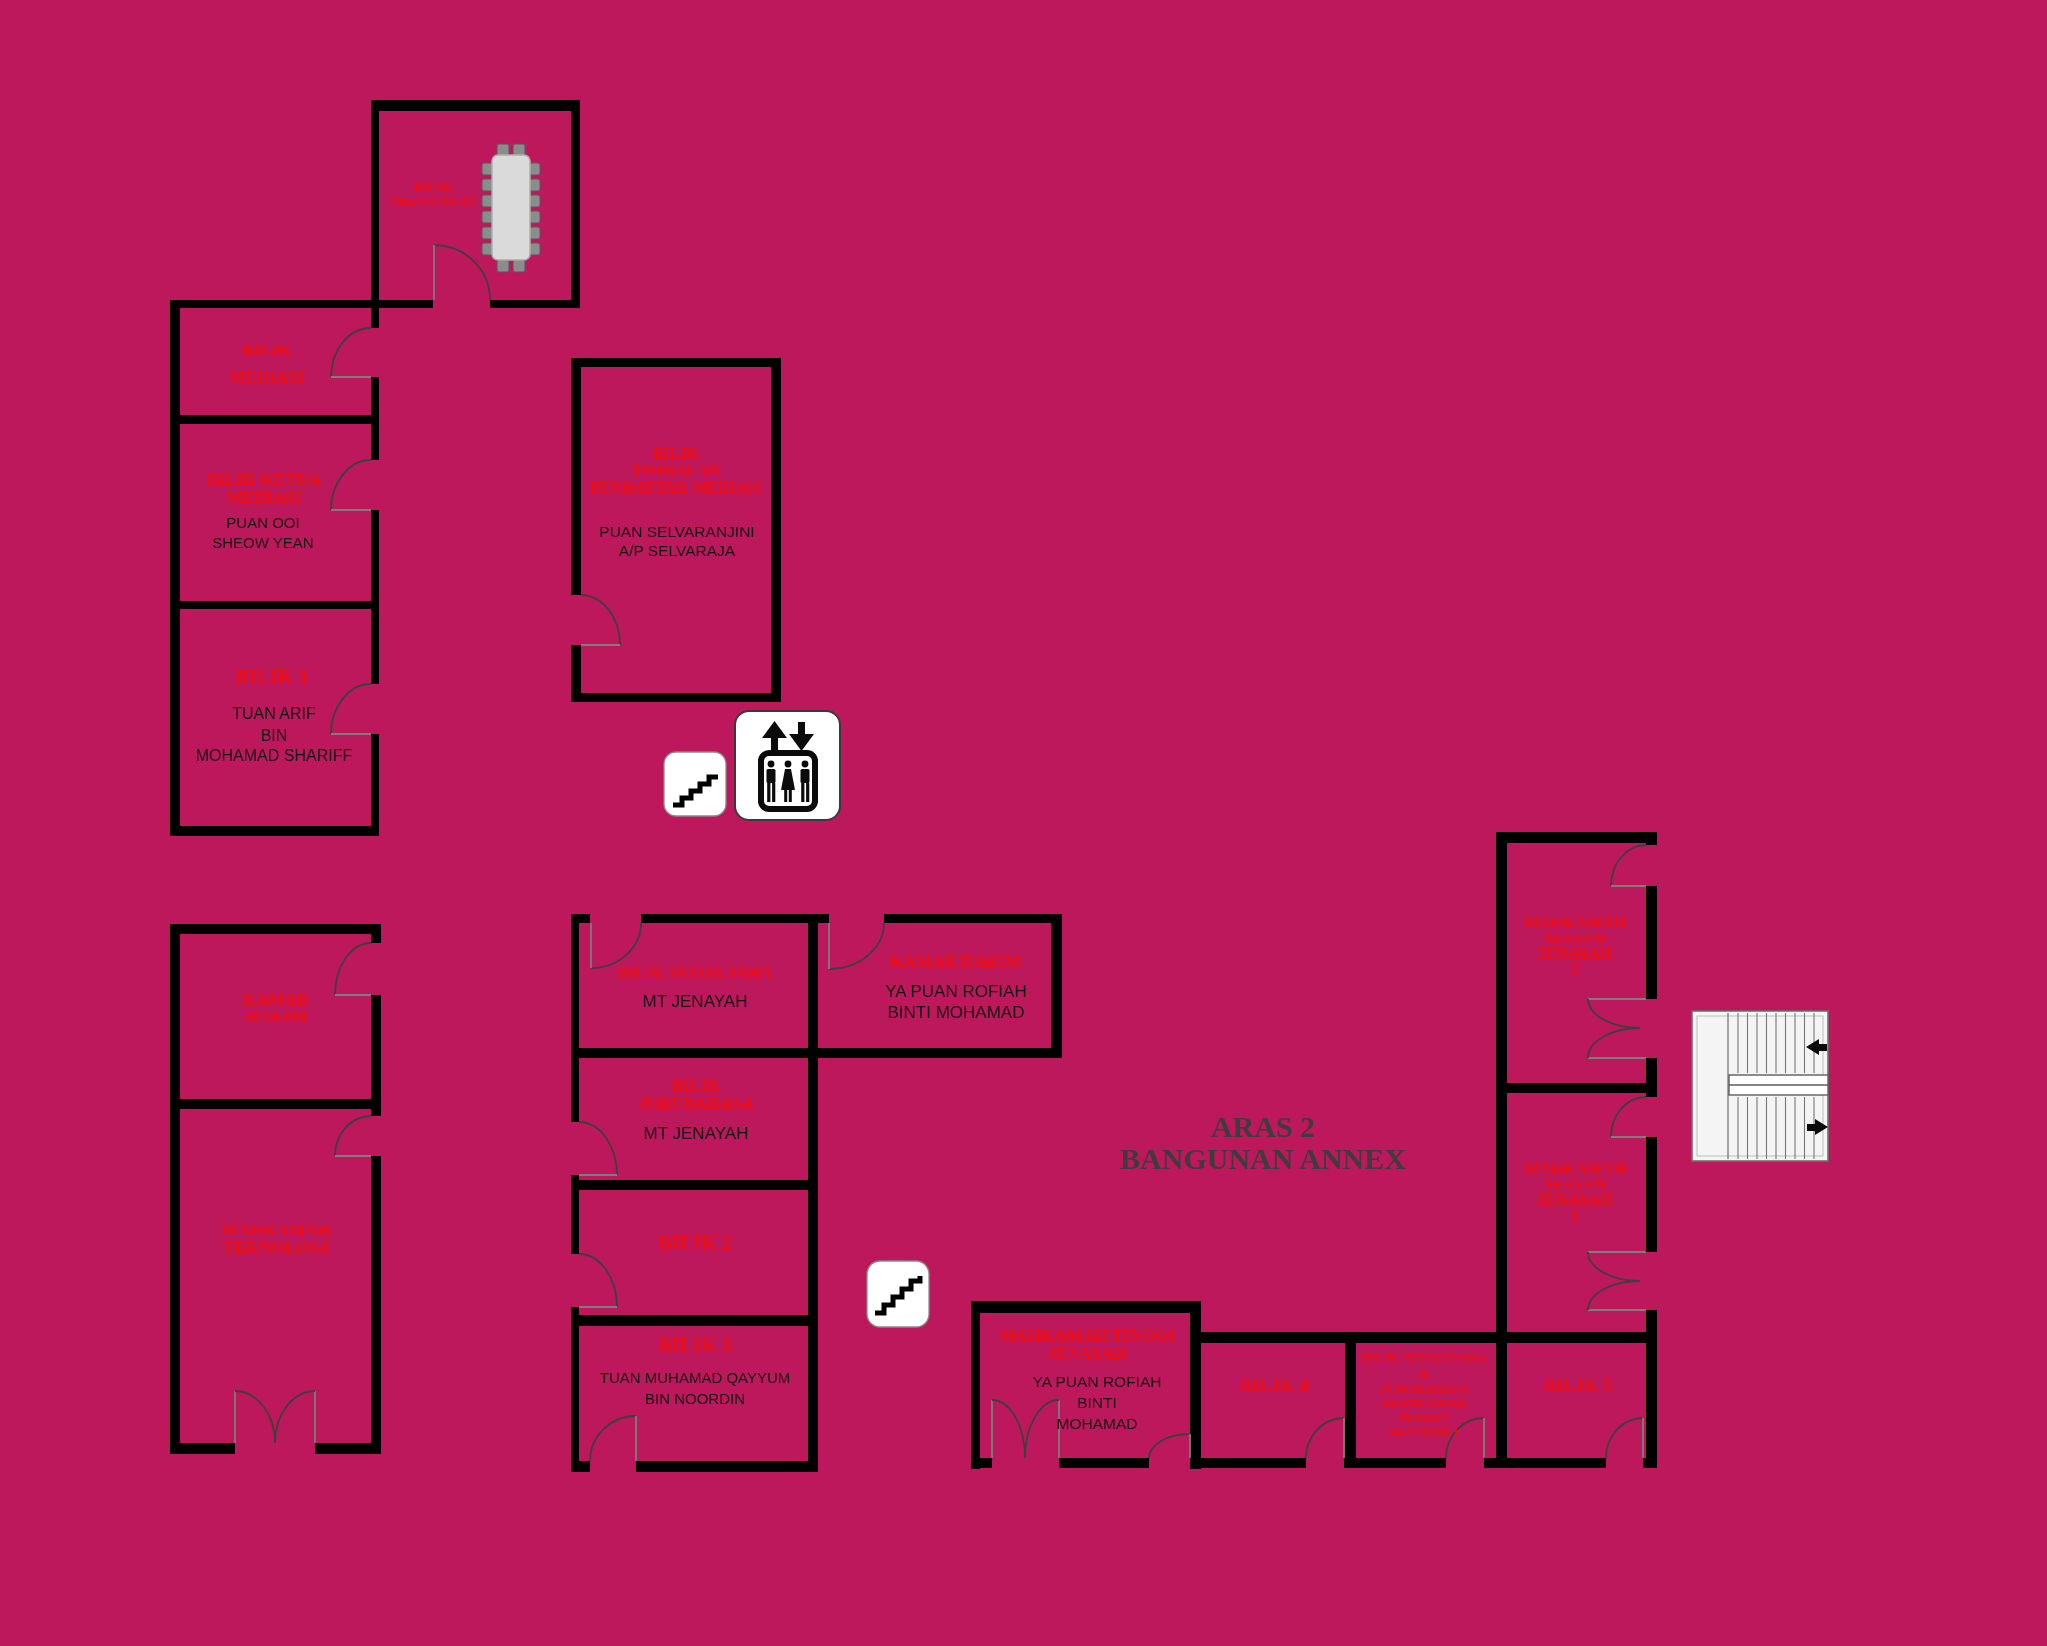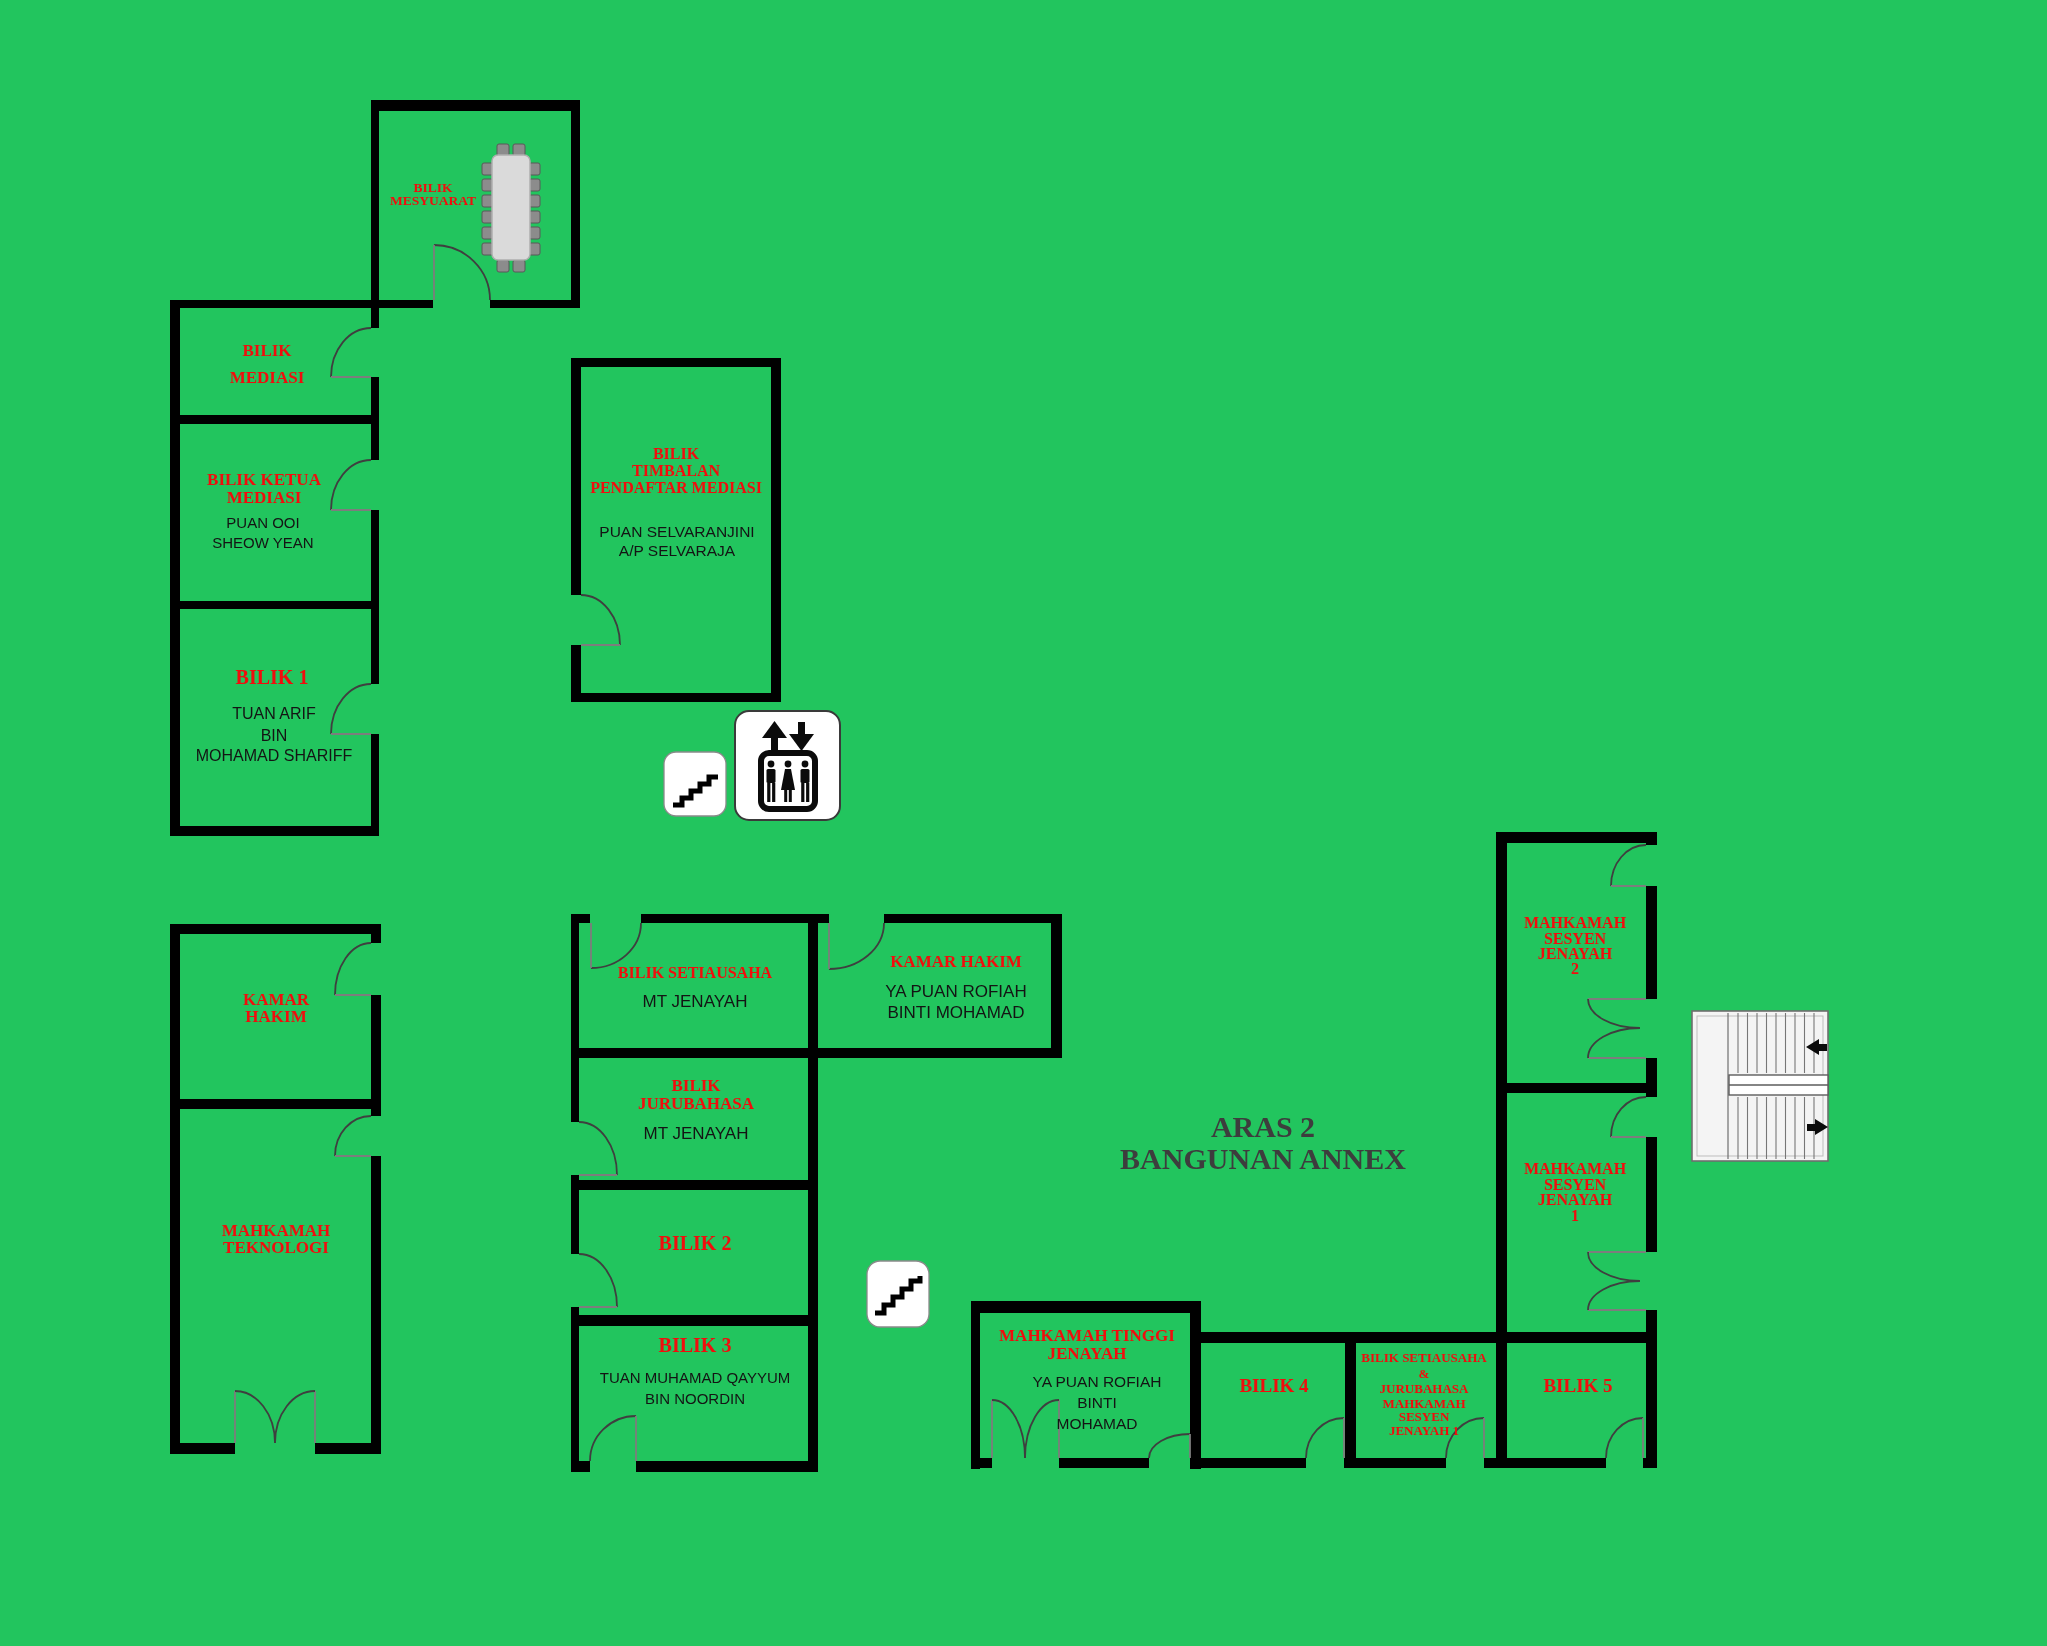--- a/index.html
+++ b/index.html
@@ -1,16 +1,16 @@
 <!DOCTYPE html>
 <html><head>
 <meta charset="utf-8">
 <style>
   html,body{margin:0;padding:0;background:#ffffff;}
-  #plan{position:relative;width:2047px;height:1646px;background:#22c55e;overflow:hidden;}
+  #plan{position:relative;width:2047px;height:1646px;background:#be185d;overflow:hidden;}
   svg{position:absolute;left:0;top:0;}
   .red{font-family:"Liberation Serif",serif;font-weight:bold;fill:#f10d0d;}
   .blk{font-family:"Liberation Sans",sans-serif;fill:#141414;}
   .ttl{font-family:"Liberation Serif",serif;font-weight:bold;fill:#3d3d3d;}
   text{text-anchor:middle;}
 </style>
 </head>
 <body>
 <div id="plan">
 <svg width="2047" height="1646" viewBox="0 0 2047 1646">

